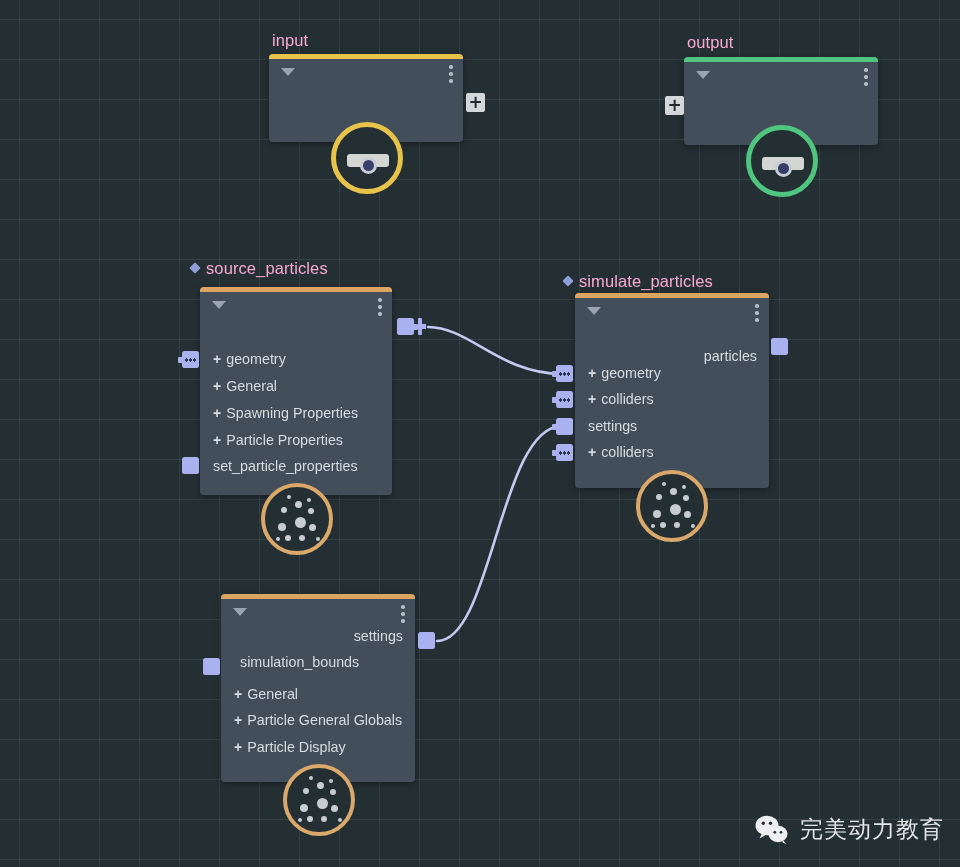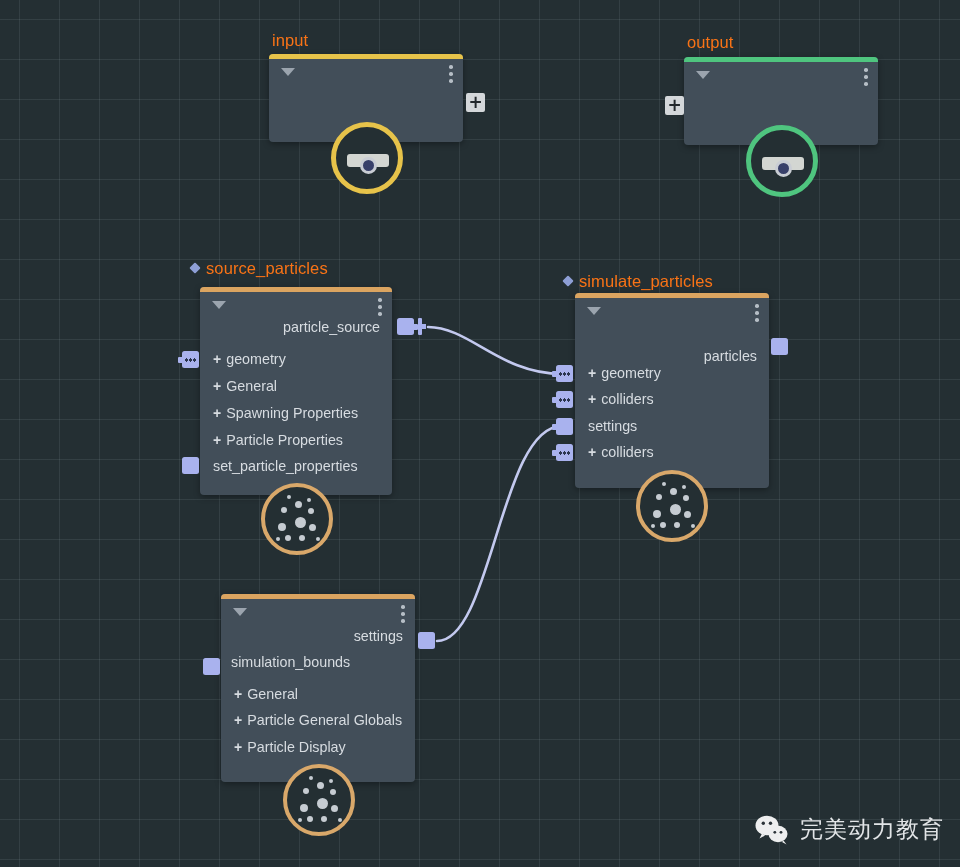--- a/index.html
+++ b/index.html
@@ -46,21 +46,21 @@
     border-radius: 4px;
     box-shadow: 0 2px 6px rgba(0,0,0,0.35);
   }
   .node-header {
     height: 5px;
     border-radius: 4px 4px 0 0;
   }
   .node-title {
     position: absolute;
     white-space: nowrap;
-    color: #f97316;
+    color: #f9a8d4;
     font-size: 16.5px;
     letter-spacing: 0.1px;
   }
   .title-diamond {
     display: inline-block;
     width: 8px; height: 8px;
     background: #8e9fd6;
     transform: rotate(45deg);
     margin-right: 7px;
     position: relative;
@@ -281,23 +281,20 @@
   </div>
   <div class="node" id="node-source-particles" style="left:200px; top:287px; width:192px; height:208px;">
     <div class="node-header" style="background:#dba460;"></div>
     <div class="collapse-tri"></div>
     <div class="dots-menu">
         <i></i>
         <i></i>
         <i></i>
       </div>
 
-    <div class="row out" style="top:27px;">
-      <span>particle_source</span>
-    </div>
     <div class="row in" style="top:59px;">
       <span class="plus-mark">+</span>
       <span>geometry</span>
     </div>
     <div class="row in" style="top:86px;">
       <span class="plus-mark">+</span>
       <span>General</span>
     </div>
     <div class="row in" style="top:113px;">
       <span class="plus-mark">+</span>
@@ -388,21 +385,21 @@
     <div class="collapse-tri"></div>
     <div class="dots-menu">
         <i></i>
         <i></i>
         <i></i>
       </div>
 
     <div class="row out" style="top:29px;">
       <span>settings</span>
     </div>
-    <div class="row in" style="top:55px; padding-left:10px;text-align:center;">
+    <div class="row in" style="top:55px; padding-left:19px;text-align:center;">
       <span>simulation_bounds</span>
     </div>
     <div class="row in" style="top:87px;">
       <span class="plus-mark">+</span>
       <span>General</span>
     </div>
     <div class="row in" style="top:113px;">
       <span class="plus-mark">+</span>
       <span>Particle General Globals</span>
     </div>

